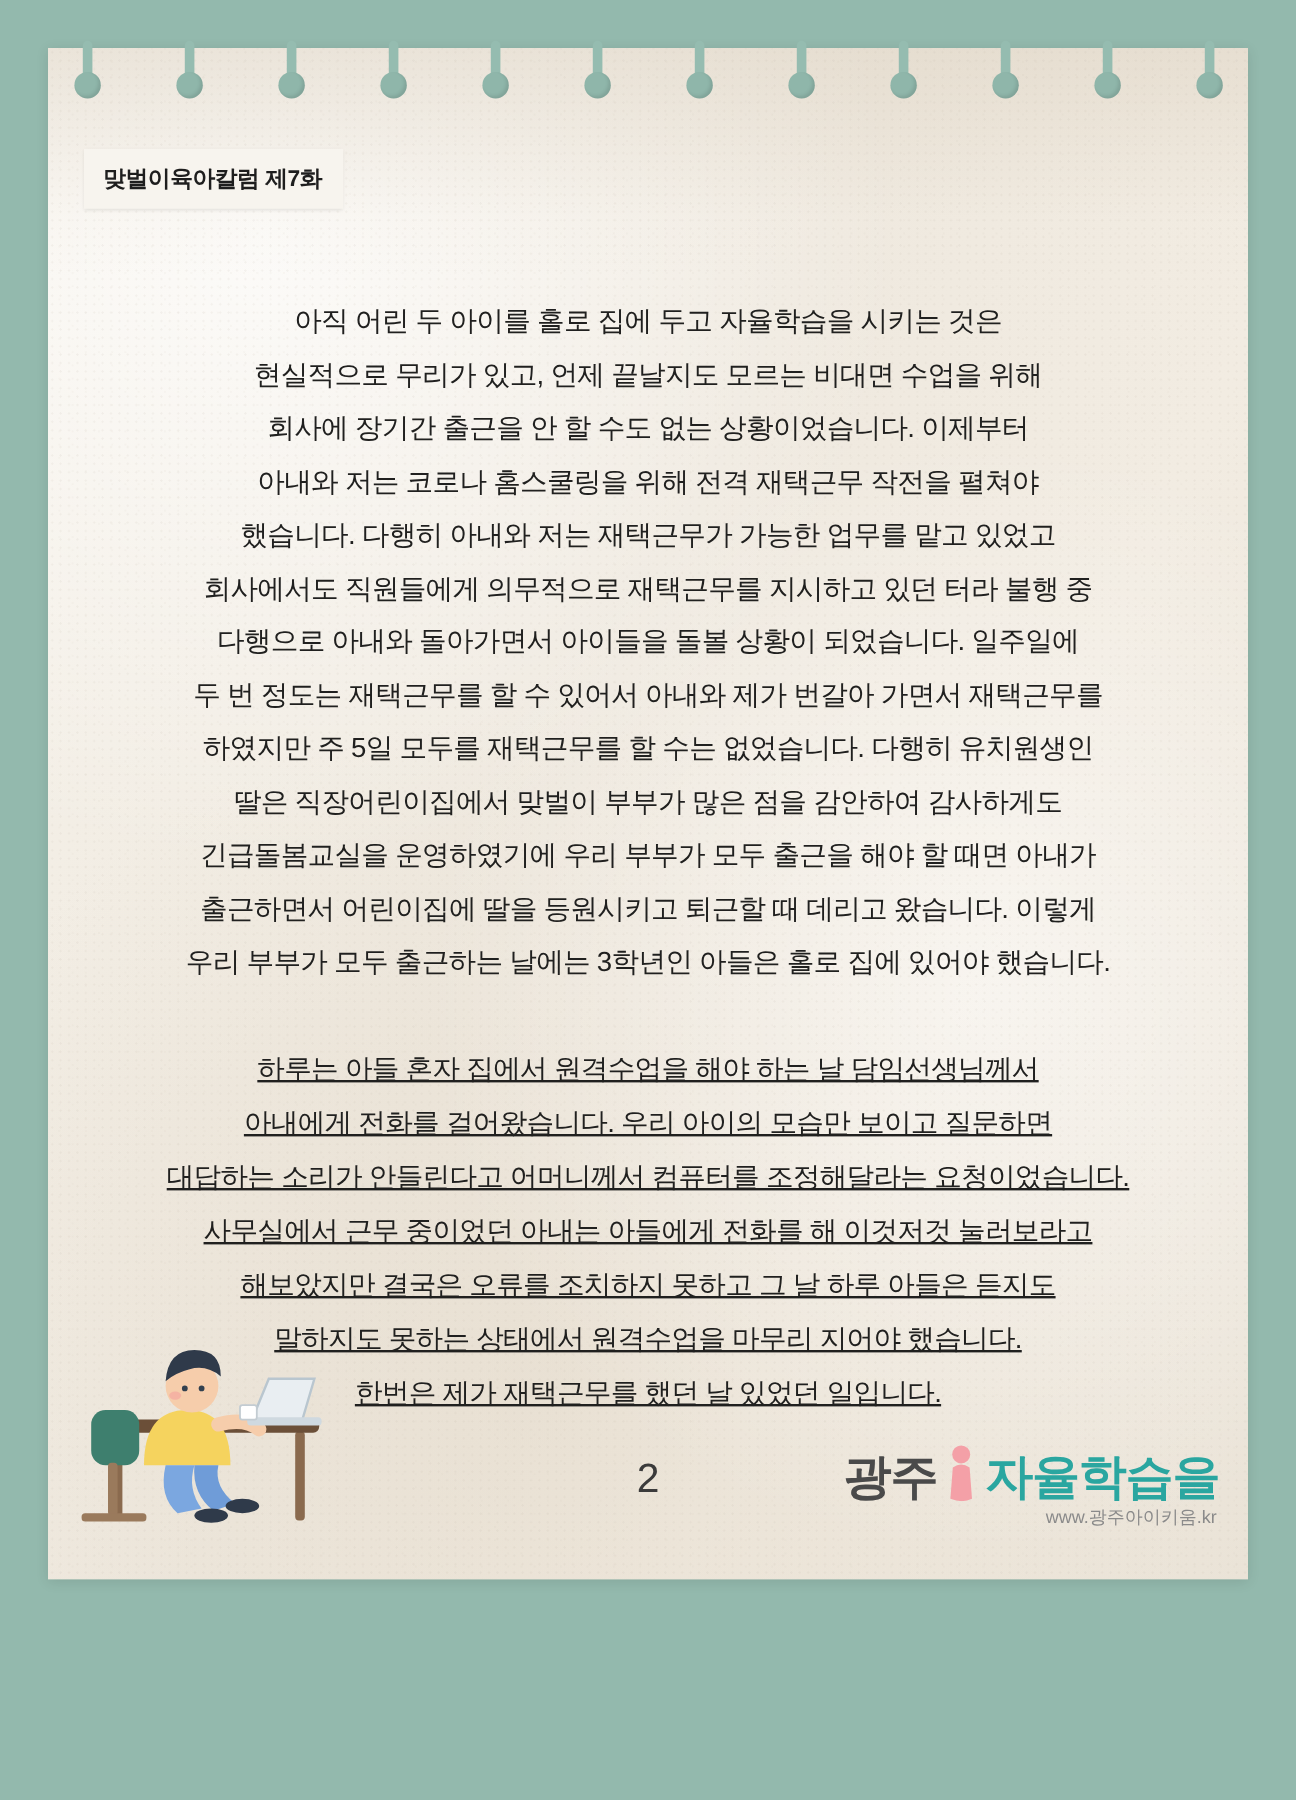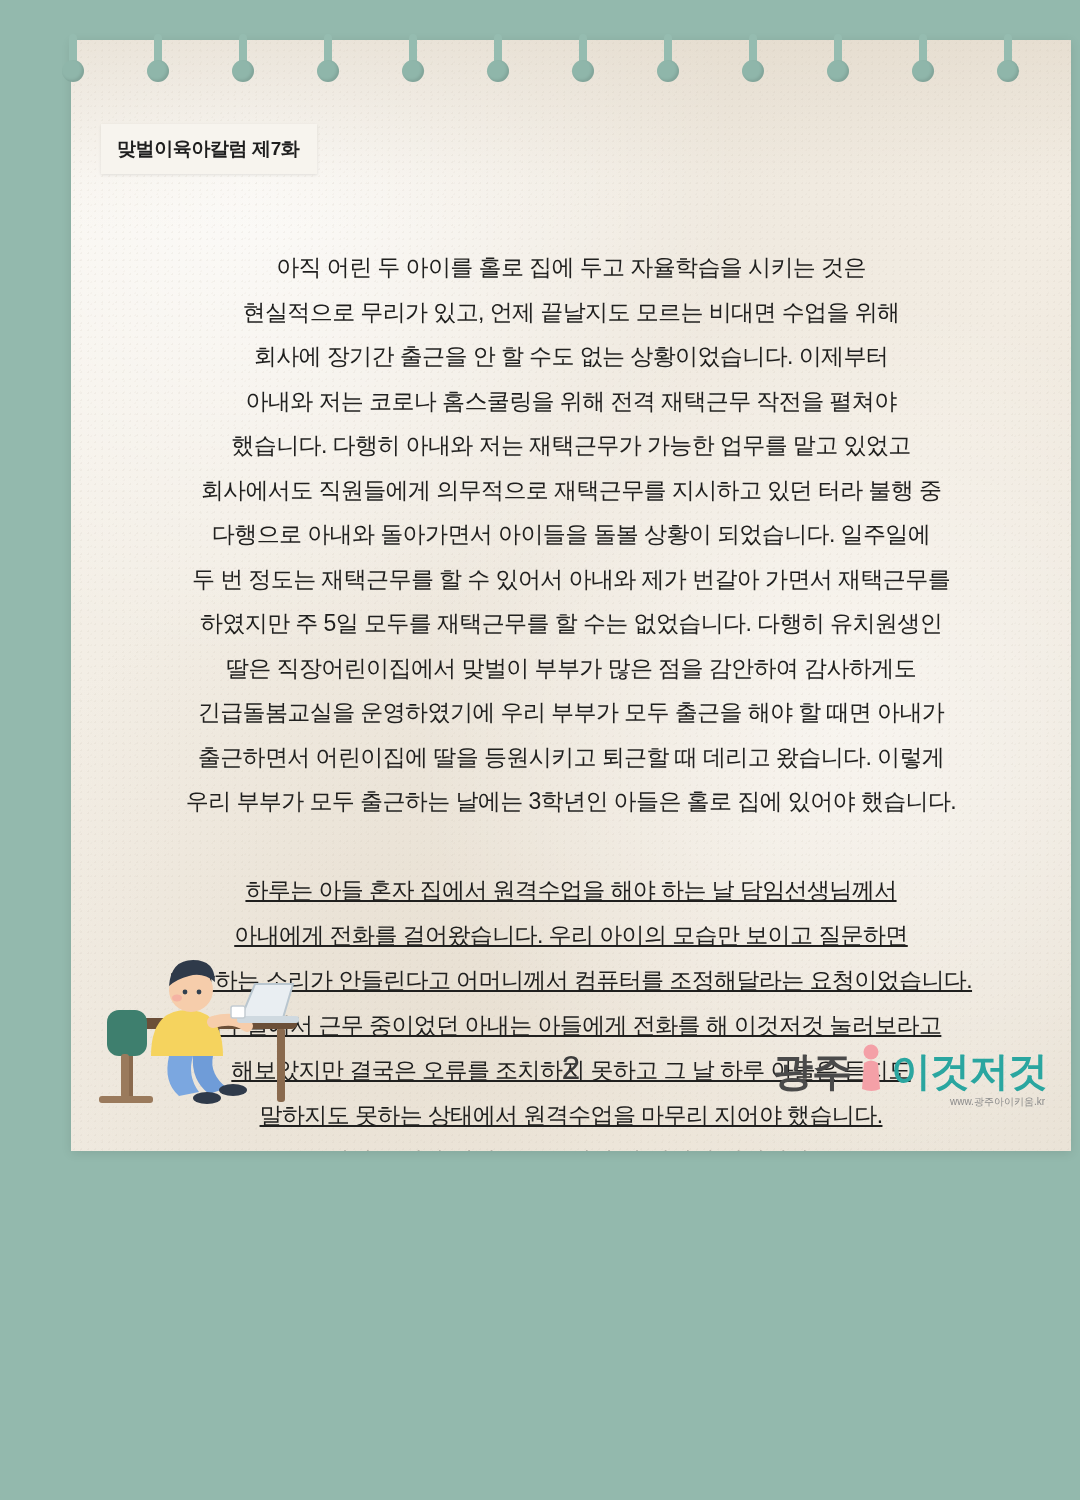--- a/index.html
+++ b/index.html
@@ -21,30 +21,29 @@
     inset: 0;
     background: #93b9ad;
   }
 
   
   .notepad {
     position: absolute;
     left: 40px;
     top: 40px;
     width: 1000px;
-    height: 1111px;
+    height: 1276px;
     background: #f3efe7;
     background-image:
       radial-gradient(circle at 18% 12%, rgba(255,255,255,0.75) 0%, rgba(255,255,255,0) 38%),
       radial-gradient(circle at 78% 62%, rgba(255,255,255,0.5) 0%, rgba(255,255,255,0) 42%),
       radial-gradient(circle at 40% 88%, rgba(226,216,200,0.55) 0%, rgba(226,216,200,0) 45%),
       linear-gradient(115deg, #f6f2ea 0%, #efe9df 45%, #f2ece2 70%, #eae3d7 100%);
     box-shadow: 0 2px 10px rgba(0,0,0,0.10);
     overflow: hidden;
-    margin-left: 31px;
   }
   
   .notepad::after {
     content: "";
     position: absolute;
     inset: 0;
     pointer-events: none;
     opacity: 0.35;
     background-image:
       radial-gradient(rgba(190,180,165,0.35) 1px, transparent 1px),
@@ -170,21 +169,21 @@
     letter-spacing: -1px;
     line-height: 40px;
   }
   .brand-mark {
     position: relative;
     width: 34px;
     height: 48px;
     margin: 0 1px;
   }
   .brand-url {
-    font-size: 10px;
+    font-size: 15px;
     color: #8a8a8a;
     margin-top: 4px;
     margin-right: 2px;
   }
 
   
   .illus {
     position: absolute;
     left: 10px;
     bottom: 30px;
@@ -271,21 +270,21 @@
 
     <div class="brand">
       <div class="brand-row">
         <span class="brand-gj">광주</span>
         <span class="brand-mark">
           <svg viewBox="0 0 34 48" width="34" height="48" xmlns="http://www.w3.org/2000/svg">
             <circle cx="17" cy="9" r="7.5" fill="#f4a0a7"></circle>
             <path d="M10 20 q7 -5 14 0 l2 26 q-8 4 -18 0 z" fill="#f4a0a7"></path>
           </svg>
         </span>
-        <span class="brand-gj" style="color:#2aa6a0;">이것저것</span>
+        <span class="brand-gj" style="color:#2aa6a0;">자율학습을</span>
       </div>
       <div class="brand-url">www.광주아이키움.kr</div>
     </div>
   </div>
 
   <div class="spiral">
     <div class="ring" style="left:22px;">
         <span class="wire"></span>
         <span class="bead"></span>
       </div>

